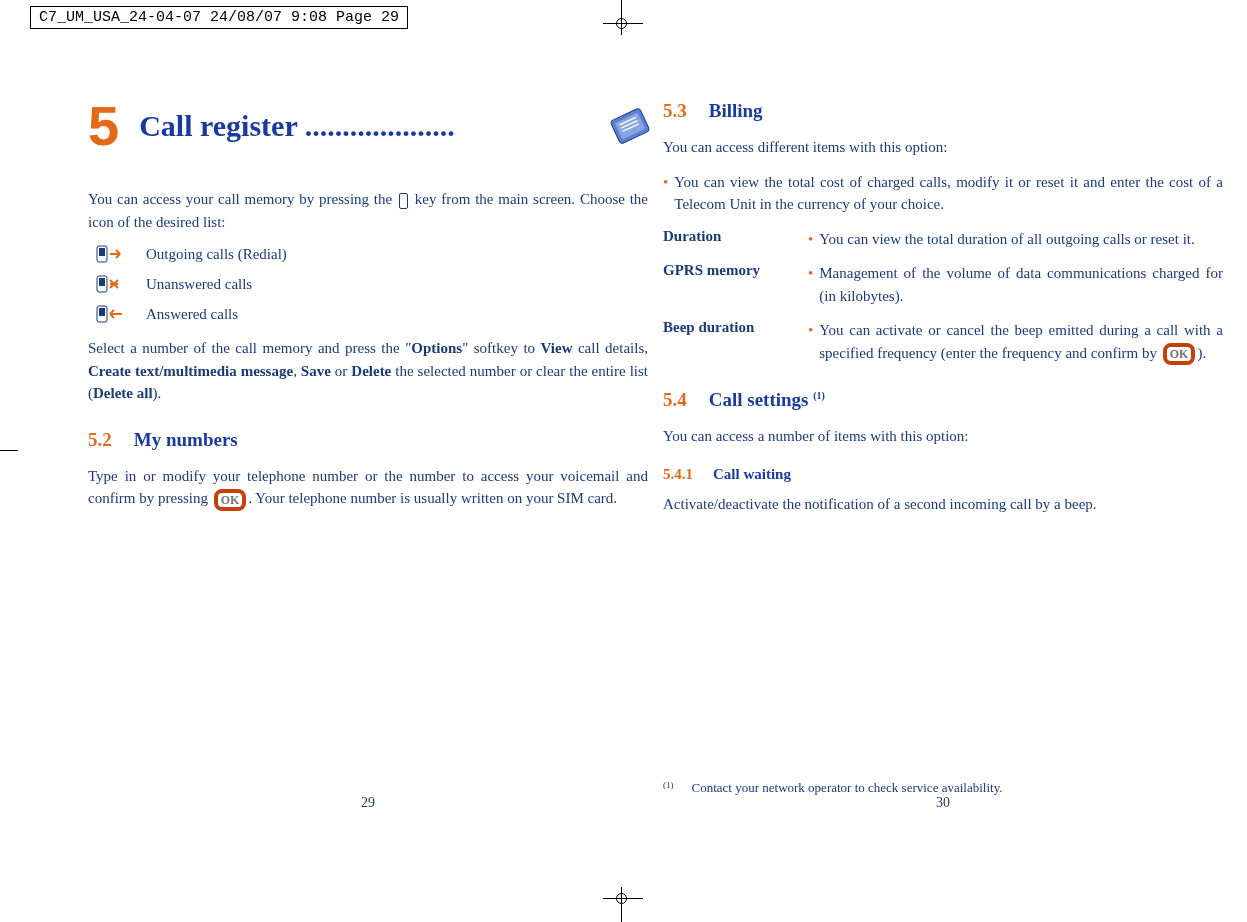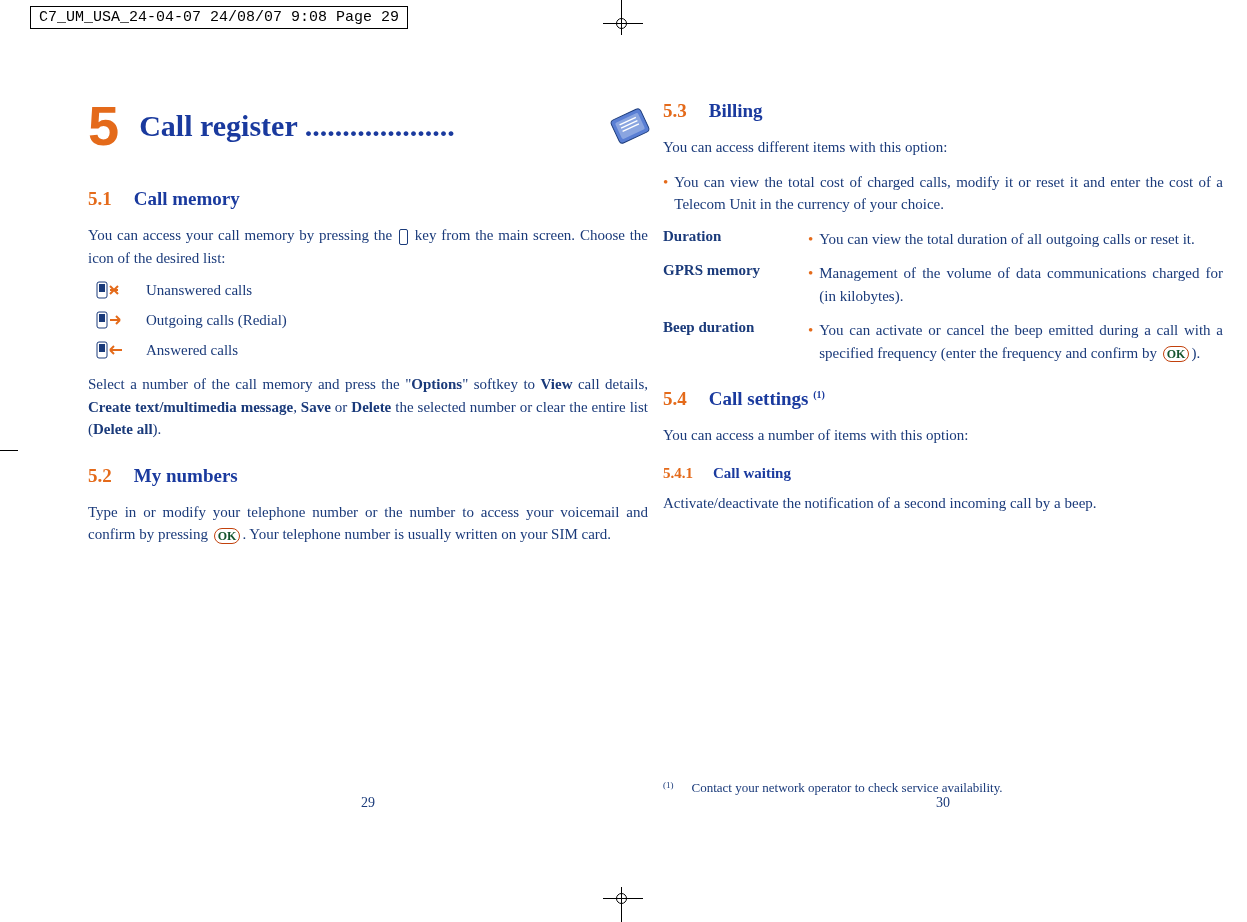--- a/index.html
+++ b/index.html
@@ -81,21 +81,21 @@
     text-align: justify;
   }
   p.body.nowrap { text-align: left; }
   .just { text-align: justify; }
   .key-inline {
     display:inline-block; width:9px; height:16px; border:1px solid #1a3a7a;
     vertical-align: middle; border-radius:2px; position:relative; margin: 0 2px;
   }
   .ok-inline {
     display:inline-block; font-size:12px; vertical-align:middle;
-    color:#14532d; font-weight:bold; border:1px solid #c2410c; border-radius:8px;
+    color:#737373; font-weight:bold; border:4px solid #c2410c; border-radius:8px;
     padding: 0 3px; margin: 0 2px; line-height: 14px;
   }
 
   ul.icon-list { list-style:none; margin: 12px 0 14px 8px; }
   ul.icon-list li { display:flex; align-items:center; margin-bottom: 12px; font-size:15px; }
   ul.icon-list li .ic { width: 28px; height: 18px; margin-right: 22px; position:relative; }
   .ic-unanswered svg, .ic-out svg, .ic-in svg { width:100%; height:100%; }
 
   .dl { display:flex; margin-bottom: 12px; }
   .dl dt { width: 145px; font-weight:bold; font-size:15px; flex-shrink:0; }
@@ -149,51 +149,48 @@
         <svg viewBox="0 0 40 32">
           <rect x="2" y="2" width="36" height="28" rx="4" fill="#5a7fd4" stroke="#1a3a7a" stroke-width="1"></rect>
           <rect x="6" y="6" width="28" height="20" rx="2" fill="#8aa5e0"></rect>
           <line x1="10" y1="10" x2="30" y2="10" stroke="#fff" stroke-width="1.5"></line>
           <line x1="10" y1="14" x2="30" y2="14" stroke="#fff" stroke-width="1.5"></line>
           <line x1="10" y1="18" x2="30" y2="18" stroke="#fff" stroke-width="1.5"></line>
         </svg>
       </span>
     </div>
 
-    <h2 class="sect">
-      <span class="num">5.1</span><span>Call memory</span>
-    </h2>
 
     <p class="body just">
       <span>You can access your call memory by pressing the </span><span class="key-inline"></span><span> key from the main screen. Choose the icon of the desired list:</span>
     </p>
 
     <ul class="icon-list">
+      <li>
+        <span class="ic ic-out">
+          <svg viewBox="0 0 28 18">
+              <rect x="1" y="1" width="10" height="16" rx="2" fill="none" stroke="#1a3a7a"></rect>
+              <rect x="3" y="3" width="6" height="8" fill="#1a3a7a"></rect>
+              <path d="M14 9 L24 9 M24 9 L20 5 M24 9 L20 13" stroke="#e46a1a" stroke-width="2" fill="none"></path>
+            </svg>
+        </span>
+        <span>Outgoing calls (Redial)</span>
+      </li>
       <li>
         <span class="ic ic-unanswered">
           <svg viewBox="0 0 28 18">
               <rect x="1" y="1" width="10" height="16" rx="2" fill="none" stroke="#1a3a7a"></rect>
               <rect x="3" y="3" width="6" height="8" fill="#1a3a7a"></rect>
               <path d="M14 9 L22 9" stroke="#e46a1a" stroke-width="2"></path>
               <path d="M14 5 L22 13 M14 13 L22 5" stroke="#e46a1a" stroke-width="2"></path>
             </svg>
         </span>
         <span>Unanswered calls</span>
       </li>
       <li>
-        <span class="ic ic-out">
-          <svg viewBox="0 0 28 18">
-              <rect x="1" y="1" width="10" height="16" rx="2" fill="none" stroke="#1a3a7a"></rect>
-              <rect x="3" y="3" width="6" height="8" fill="#1a3a7a"></rect>
-              <path d="M14 9 L24 9 M24 9 L20 5 M24 9 L20 13" stroke="#e46a1a" stroke-width="2" fill="none"></path>
-            </svg>
-        </span>
-        <span>Outgoing calls (Redial)</span>
-      </li>
-      <li>
         <span class="ic ic-in">
           <svg viewBox="0 0 28 18">
               <rect x="1" y="1" width="10" height="16" rx="2" fill="none" stroke="#1a3a7a"></rect>
               <rect x="3" y="3" width="6" height="8" fill="#1a3a7a"></rect>
               <path d="M26 9 L14 9 M14 9 L18 5 M14 9 L18 13" stroke="#e46a1a" stroke-width="2" fill="none"></path>
             </svg>
         </span>
         <span>Answered calls</span>
       </li>
     </ul>

